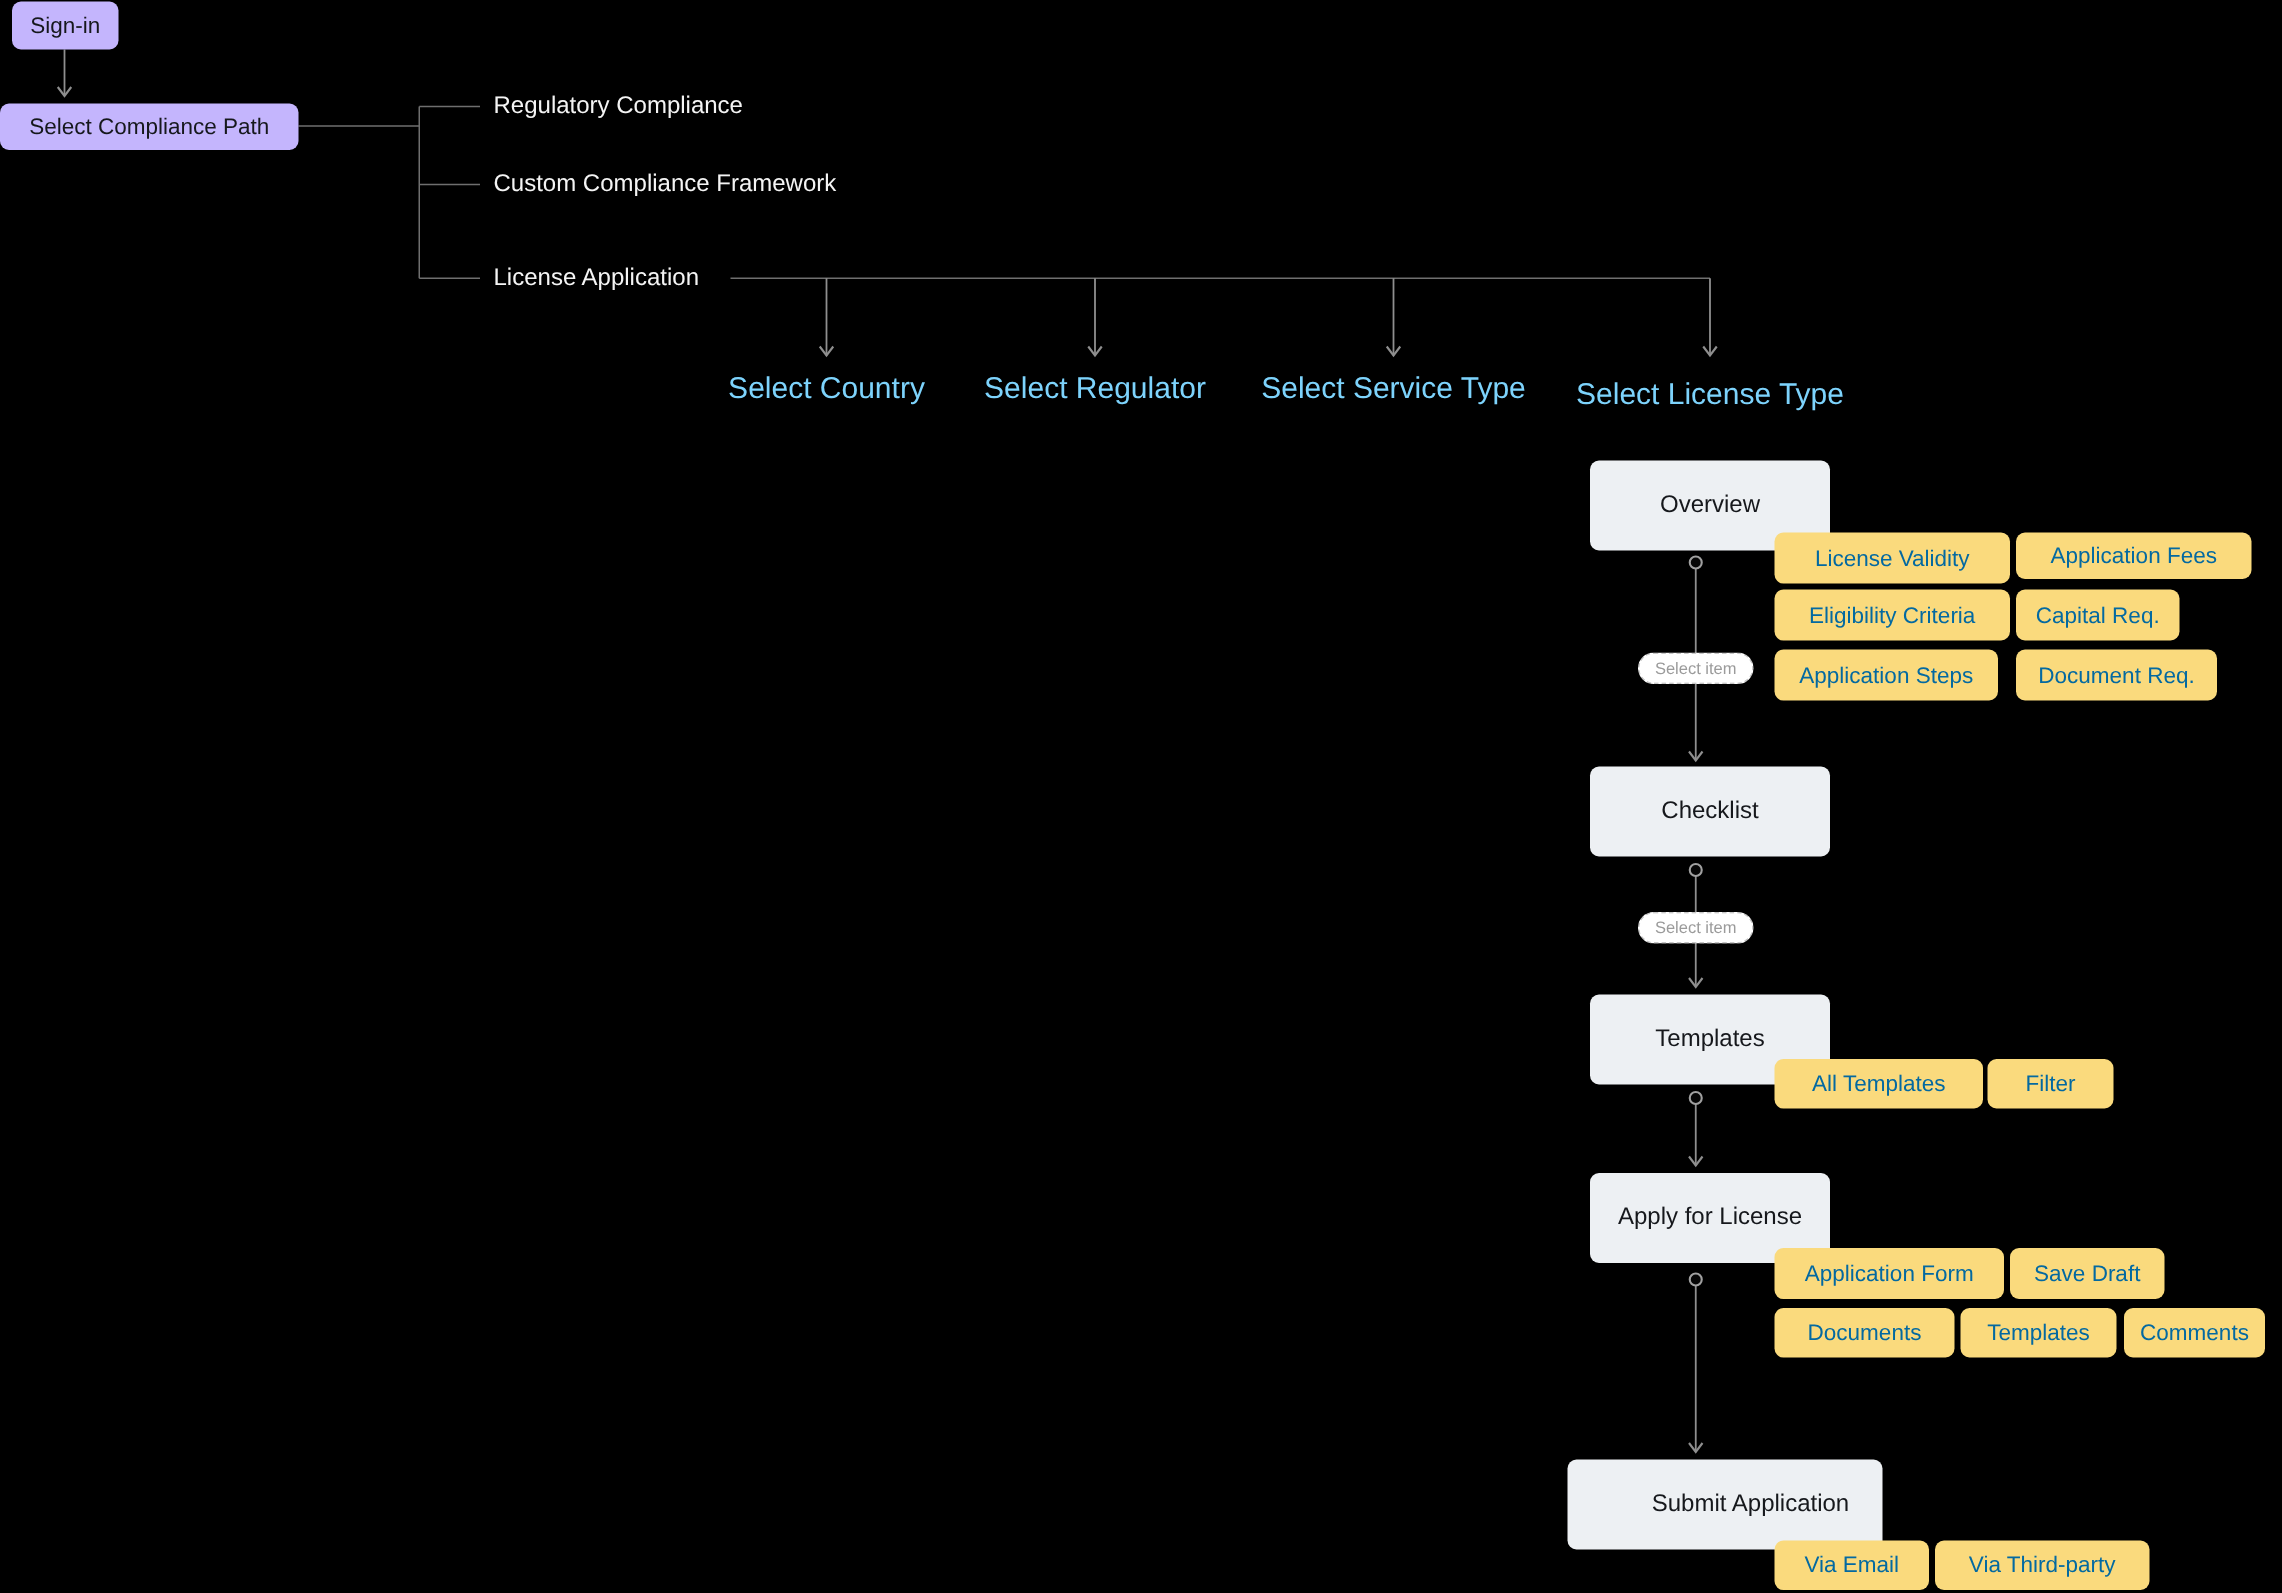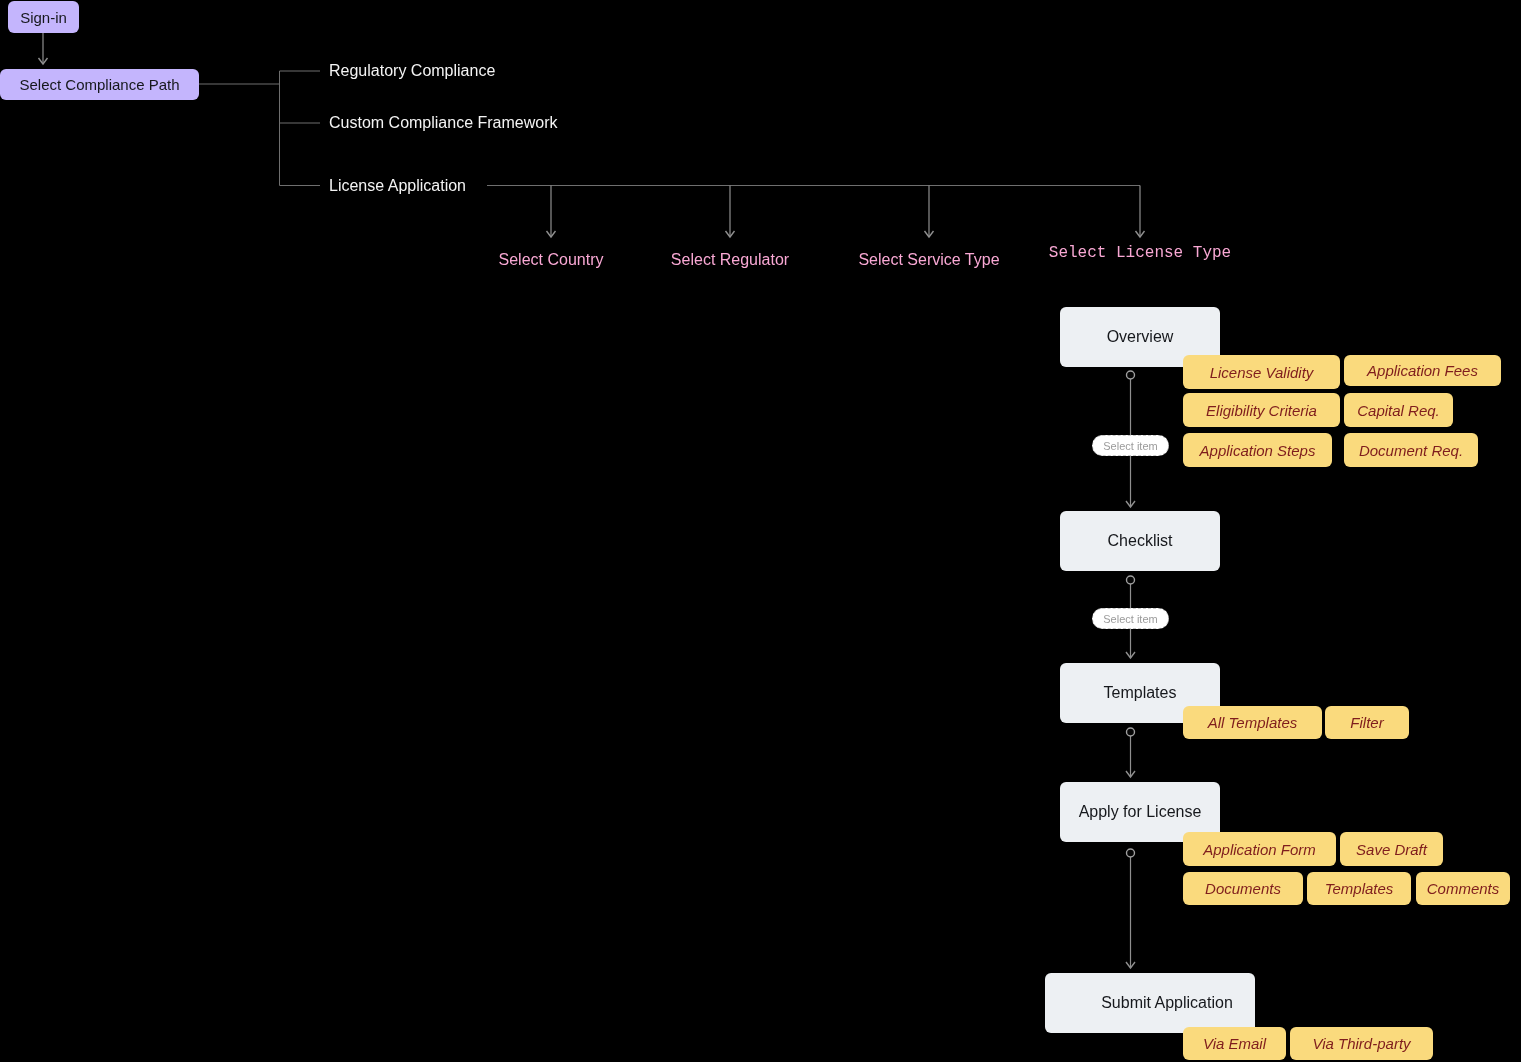--- a/index.html
+++ b/index.html
@@ -14,29 +14,29 @@
     font-size:15px;color:#16181c;white-space:nowrap;
   }
   .stage{
     position:absolute;background:#edf0f3;border-radius:6px;
     display:flex;align-items:center;justify-content:center;
     font-size:16px;color:#16181c;white-space:nowrap;
   }
   .chip{
     position:absolute;background:#fada7d;border-radius:6px;
     display:flex;align-items:center;justify-content:center;
-    font-size:15px;color:#7f1d1d;white-space:nowrap;font-style:italic;
+    font-size:15px;color:#0369a1;white-space:nowrap;
   }
   .tree-label{
     position:absolute;color:#f4f4f4;font-size:16px;height:22px;line-height:22px;
     white-space:nowrap;
     text-align:center;
   }
   .selector-label{
-    position:absolute;color:#f9a8d4;font-size:16px;height:19px;line-height:19px;
+    position:absolute;color:#7dd3fc;font-size:20px;height:19px;line-height:19px;
     transform:translateX(-50%);white-space:nowrap;
   }
   .pill{
     position:absolute;box-sizing:border-box;background:#ffffff;
     border:1.5px dashed #c7c7c7;border-radius:11px;
     display:flex;align-items:center;justify-content:center;
     font-size:11px;color:#9b9b9b;white-space:nowrap;
   }
 </style>
 </head>
@@ -88,21 +88,21 @@
   <div class="node-pink" style="left:8px;top:1px;width:71px;height:32px;">Sign-in</div>
   <div class="node-pink" style="left:0px;top:69px;width:199px;height:31px;">Select Compliance Path</div>
 
   <div class="tree-label" style="left:329px;top:60px;">Regulatory Compliance</div>
   <div class="tree-label" style="left:329px;top:112px;">Custom Compliance Framework</div>
   <div class="tree-label" style="left:329px;top:175px;">License Application</div>
 
   <div class="selector-label" style="left:551px;top:250px;">Select Country</div>
   <div class="selector-label" style="left:730px;top:250px;">Select Regulator</div>
   <div class="selector-label" style="left:929px;top:250px;">Select Service Type</div>
-  <div class="selector-label" style="left:1140px;top:244px;font-family:Liberation Mono, monospace;">Select License Type</div>
+  <div class="selector-label" style="left:1140px;top:254px;">Select License Type</div>
 
   <div class="stage" style="left:1060px;top:307px;width:160px;height:60px;">Overview</div>
   <div class="stage" style="left:1060px;top:511px;width:160px;height:60px;">Checklist</div>
   <div class="stage" style="left:1060px;top:663px;width:160px;height:60px;">Templates</div>
   <div class="stage" style="left:1060px;top:782px;width:160px;height:60px;">Apply for License</div>
   <div class="stage" style="left:1045px;top:973px;width:176px;height:60px;padding-left:34px;">Submit Application</div>
 
   <div class="pill" style="left:1092px;top:435px;width:77px;height:21px;">Select item</div>
   <div class="pill" style="left:1092px;top:608px;width:77px;height:21px;">Select item</div>
 

